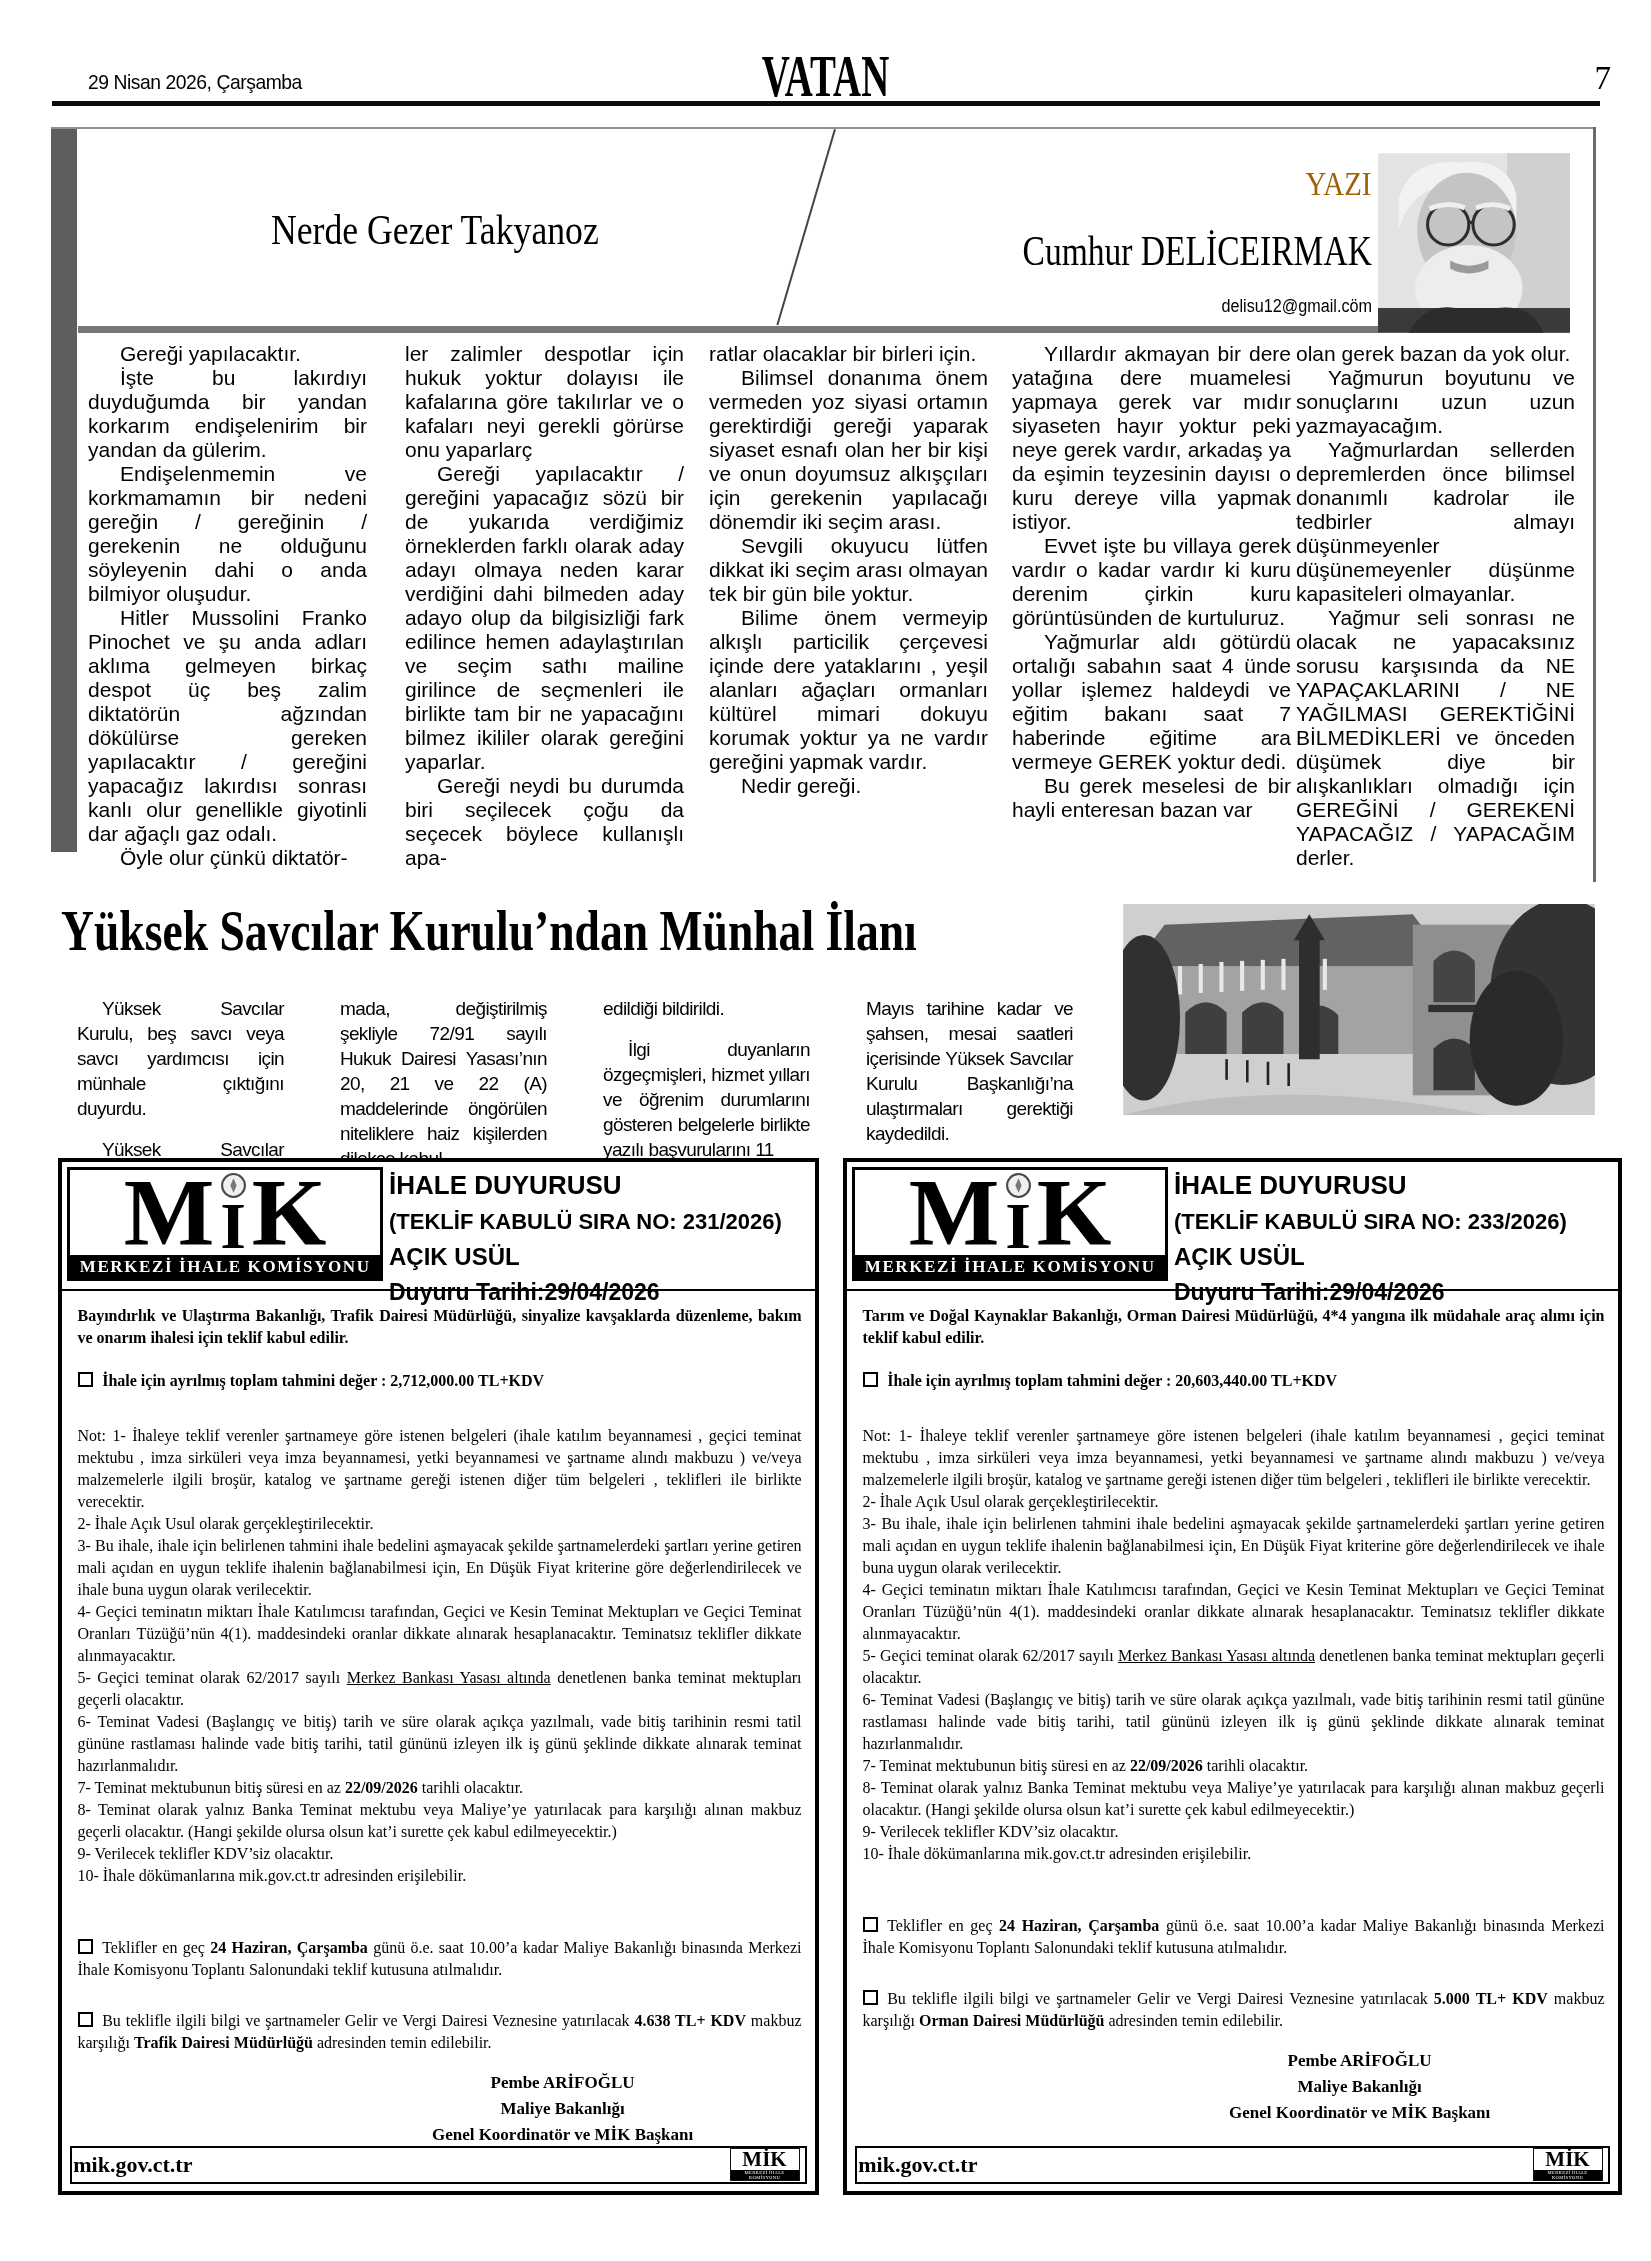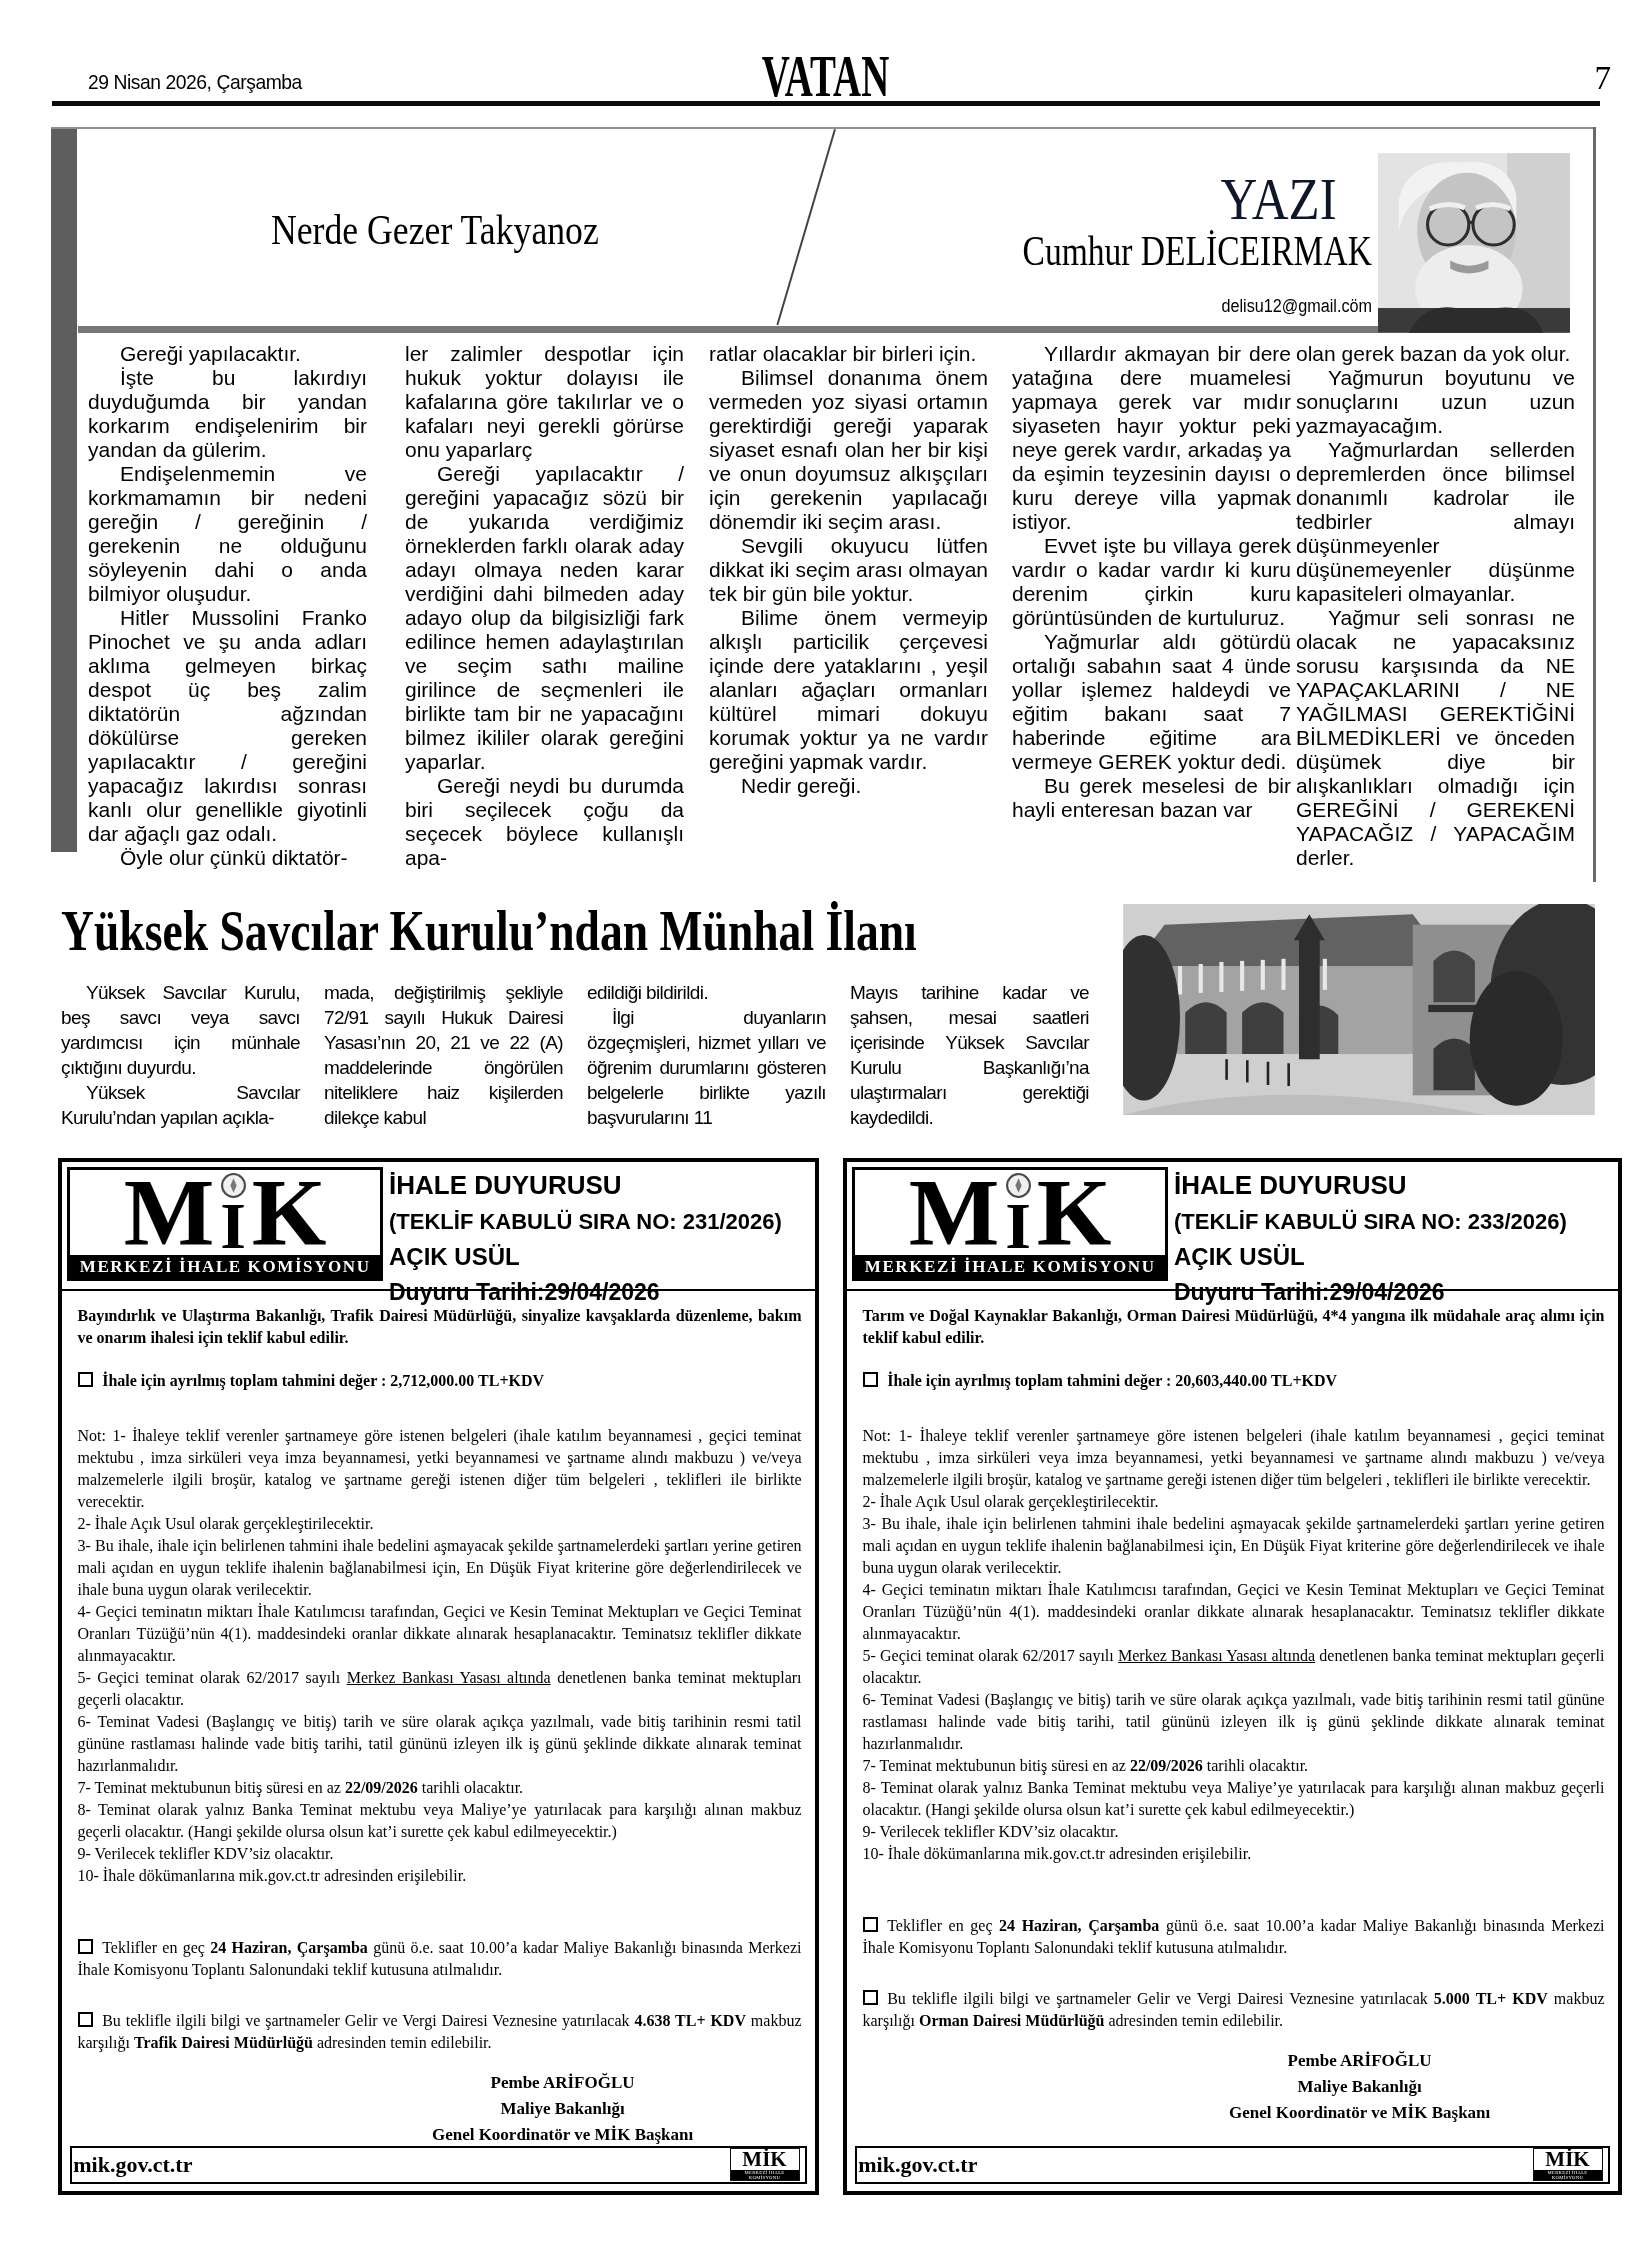--- a/index.html
+++ b/index.html
@@ -15,36 +15,36 @@
   .m-rule{left:52px;top:101px;width:1548px;height:5.2px;background:#0b0b0b;}
 
   
   .a-topline{left:51px;top:127px;width:1545px;height:2.1px;background:#8f8f8f;}
   .a-leftbar{left:51px;top:129px;width:26px;height:723px;background:#5e5e5e;}
   .a-rightline{left:1593px;top:127px;width:2.6px;height:755px;background:#6a6a6a;}
   .a-diag{left:834px;top:129px;width:1.6px;height:204px;background:#444;transform:rotate(16.4deg);transform-origin:top left;}
   .a-graybar{left:78px;top:326px;width:1301px;height:7.2px;background:#787878;}
   .a-title{left:124px;top:206px;width:621px;text-align:center;font-family:"Liberation Serif",serif;font-size:42px;}
   .a-title span{display:inline-block;transform:scaleX(.85);transform-origin:center;white-space:nowrap;}
-  .a-kicker{left:1200px;top:165px;width:171px;font-family:"Liberation Serif",serif;font-size:60px;color:#0f172a;}
+  .a-kicker{left:1200px;top:165px;width:171px;text-align:right;font-family:"Liberation Serif",serif;font-size:34px;color:#a16207;}
   .a-kicker span{display:inline-block;transform:scaleX(.85);transform-origin:right;}
   .a-author{left:807px;top:226px;width:565px;text-align:right;font-family:"Liberation Serif",serif;font-size:43px;}
   .a-author span{display:inline-block;transform:scaleX(.78);transform-origin:right;white-space:nowrap;}
   .a-email{left:1113px;top:296px;width:259px;text-align:right;font-size:17.6px;transform:scaleX(.92);transform-origin:right;}
   .a-photo{left:1378px;top:153px;width:192px;height:180px;}
   .a-col{top:342px;width:279px;font-size:21px;line-height:24px;text-align:justify;}
   .a-col p{margin:0;}
   .ind{text-indent:32px;}
   .c0{left:88px;} .c1{left:405px;} .c2{left:709px;} .c3{left:1012px;} .c4{left:1296px;}
 
   
   .mu-title{left:61px;top:898px;width:1040px;font-family:"Liberation Serif",serif;font-weight:bold;font-size:57px;white-space:nowrap;}
   .mu-title span{display:inline-block;transform:scaleX(.8);transform-origin:left;}
   .mu-col{top:980px;width:239px;font-size:19px;line-height:25px;letter-spacing:-0.6px;text-align:justify;}
-  .mu-col p{margin:0;}
+  .mu-col p{margin:16px;}
   .mu-ind{text-indent:25px;}
   .mc0{left:61px;} .mc1{left:324px;} .mc2{left:587px;} .mc3{left:850px;}
   .mu-photo{left:1123px;top:904px;width:472px;height:211px;}
 
   
   .tender{position:absolute;top:1158px;height:1037px;border:4.7px solid #000;background:#fff;box-sizing:border-box;overflow:hidden;}
   .t-left{left:58px;width:761px;}
   .t-right{left:843px;width:779px;}
   .t-header{position:relative;height:127px;border-bottom:2.6px solid #000;}
   .t-logo{position:absolute;left:5.2px;top:5.2px;width:316px;height:114px;border:3.6px solid #000;box-sizing:border-box;

